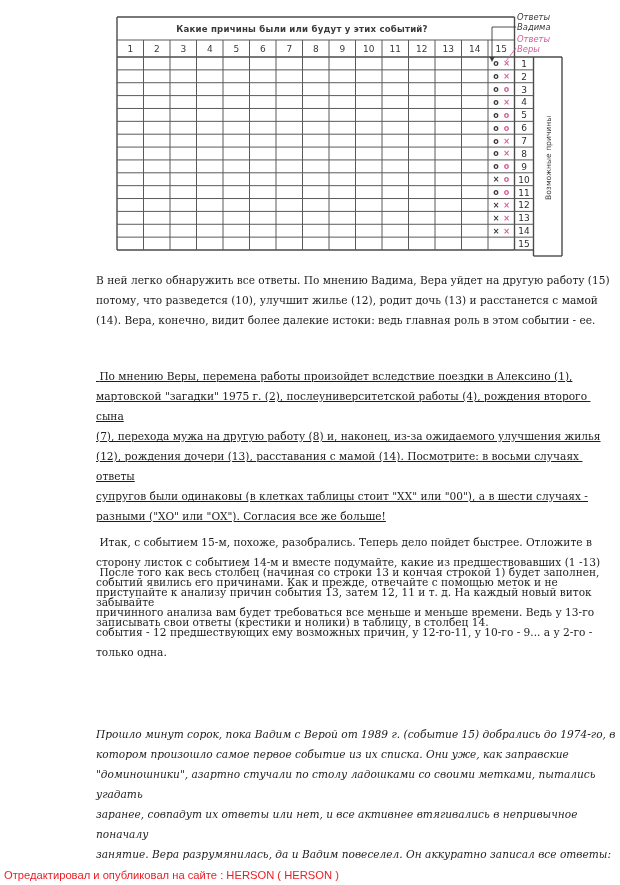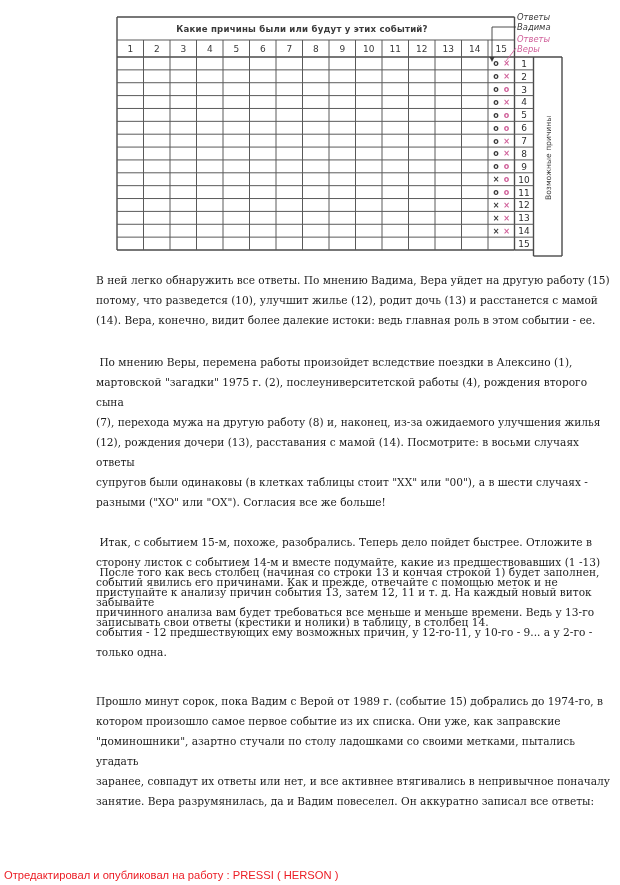--- a/index.html
+++ b/index.html
@@ -139,34 +139,34 @@
   <g>
     <text class="legend-w" x="517" y="42">Ответы</text>
     <text class="legend-w" x="517" y="52">Веры</text>
     <line x1="516" y1="48" x2="506" y2="61" stroke="#d0609a" stroke-width="0.9"></line>
   </g>
 </svg>
 
 <p class="para" style="top:270px;">В ней легко обнаружить все ответы. По мнению Вадима, Вера уйдет на другую работу (15)
 потому, что разведется (10), улучшит жилье (12), родит дочь (13) и расстанется с мамой
 (14). Вера, конечно, видит более далекие истоки: ведь главная роль в этом событии - ее.</p>
-<p class="para" style="top:352px;"> По мнению Веры, перемена работы произойдет вследствие поездки в Алексино (1),
+<p class="para" style="top:366px;text-decoration:underline;"> По мнению Веры, перемена работы произойдет вследствие поездки в Алексино (1),
 мартовской "загадки" 1975 г. (2), послеуниверситетской работы (4), рождения второго сына
 (7), перехода мужа на другую работу (8) и, наконец, из-за ожидаемого улучшения жилья
 (12), рождения дочери (13), расставания с мамой (14). Посмотрите: в восьми случаях ответы
 супругов были одинаковы (в клетках таблицы стоит "XX" или "00"), а в шести случаях -
 разными ("XO" или "OX"). Согласия все же больше!</p>
 <p class="para" style="top:484px;margin-top:48px;"> Итак, с событием 15-м, похоже, разобрались. Теперь дело пойдет быстрее. Отложите в
 сторону листок с событием 14-м и вместе подумайте, какие из предшествовавших (1 -13)
 событий явились его причинами. Как и прежде, отвечайте с помощью меток и не забывайте
 записывать свои ответы (крестики и нолики) в таблицу, в столбец 14.</p>
 <p class="para" style="top:562px;"> После того как весь столбец (начиная со строки 13 и кончая строкой 1) будет заполнен,
 приступайте к анализу причин события 13, затем 12, 11 и т. д. На каждый новый виток
 причинного анализа вам будет требоваться все меньше и меньше времени. Ведь у 13-го
 события - 12 предшествующих ему возможных причин, у 12-го-11, у 10-го - 9... а у 2-го -
 только одна.</p>
-<p class="para" style="top:691px;">Прошло минут сорок, пока Вадим с Верой от 1989 г. (событие 15) добрались до 1974-го, в
+<p class="para" style="top:724px;font-style:italic;">Прошло минут сорок, пока Вадим с Верой от 1989 г. (событие 15) добрались до 1974-го, в
 котором произошло самое первое событие из их списка. Они уже, как заправские
 "доминошники", азартно стучали по столу ладошками со своими метками, пытались угадать
 заранее, совпадут их ответы или нет, и все активнее втягивались в непривычное поначалу
 занятие. Вера разрумянилась, да и Вадим повеселел. Он аккуратно записал все ответы:</p>
 
-<div id="footer">Отредактировал и опубликовал на работу : PRESSI ( HERSON )</div>
+<div id="footer">Отредактировал и опубликовал на сайте : HERSON ( HERSON )</div>
 
 </body></html>

